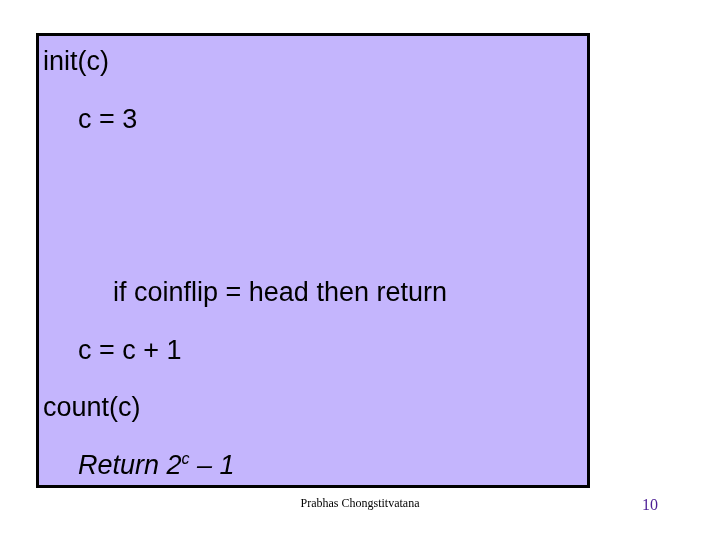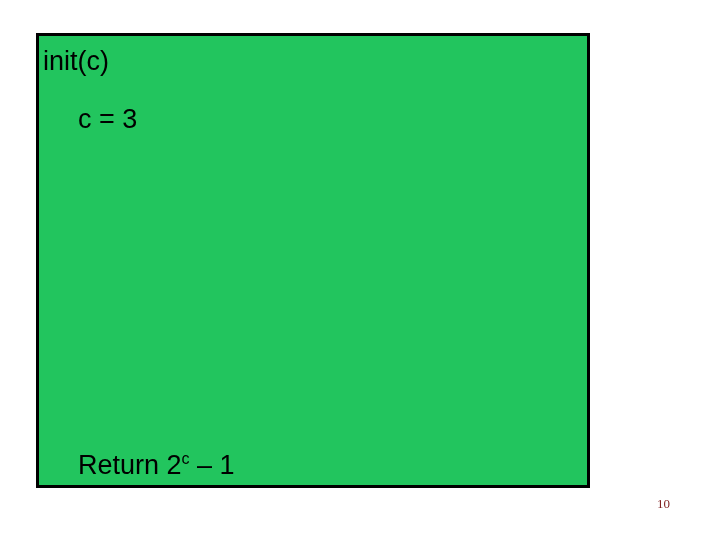--- a/index.html
+++ b/index.html
@@ -26,21 +26,21 @@
 
   
   #code-box {
     position: absolute;
     left: 36px;
     top: 33px;
     width: 554px;
     height: 455px;
     box-sizing: border-box;
     border: 3px solid #000000;
-    background: #22c55e;
+    background: #c4b5fd;
     overflow: hidden;
   }
 
   .code-line {
     position: absolute;
     color: #000000;
     font-family: "Liberation Sans", sans-serif;
     font-size: 27px;
     line-height: 30px;
     font-weight: 400;
@@ -54,21 +54,21 @@
   .ind-2 { left: 74px; }
 
   
   .ln-0 { top: 10px; }
   .ln-1 { top: 68px; }
   .ln-2 { top: 126px; }
   .ln-3 { top: 184px; }
   .ln-4 { top: 241px; }
   .ln-5 { top: 299px; }
   .ln-6 { top: 356px; }
-  .ln-7 { top: 414px; }
+  .ln-7 { top: 414px; font-style: italic; }
 
   .sup {
     font-size: 16px;
     vertical-align: super;
     line-height: 0;
   }
 
   
   #footer-author {
     position: absolute;
@@ -80,43 +80,47 @@
     font-size: 12px;
     color: #000000;
     white-space: nowrap;
   }
 
   #footer-pagenum {
     position: absolute;
     left: 630px;
     top: 496px;
     width: 40px;
-    text-align: right;
+    text-align: center;
     font-family: "Liberation Serif", serif;
-    font-size: 13px;
-    color: #7f1d1d;
+    font-size: 16px;
+    color: #4c1d95;
     white-space: nowrap;
   }
 </style>
 </head>
 <body>
 
 <div id="slide">
 
   <div id="code-box">
 
     <div class="code-line ind-0 ln-0">init(c)</div>
 
     <div class="code-line ind-1 ln-1">c = 3</div>
 
 
 
+    <div class="code-line ind-2 ln-4">if coinflip = head then return</div>
 
+    <div class="code-line ind-1 ln-5">c = c + 1</div>
 
+    <div class="code-line ind-0 ln-6">count(c)</div>
 
     <div class="code-line ind-1 ln-7"><span>Return 2</span><span class="sup">c</span><span> – 1</span></div>
 
   </div>
 
+  <div id="footer-author">Prabhas Chongstitvatana</div>
 
   <div id="footer-pagenum">10</div>
 
 </div>
 
 </body></html>

